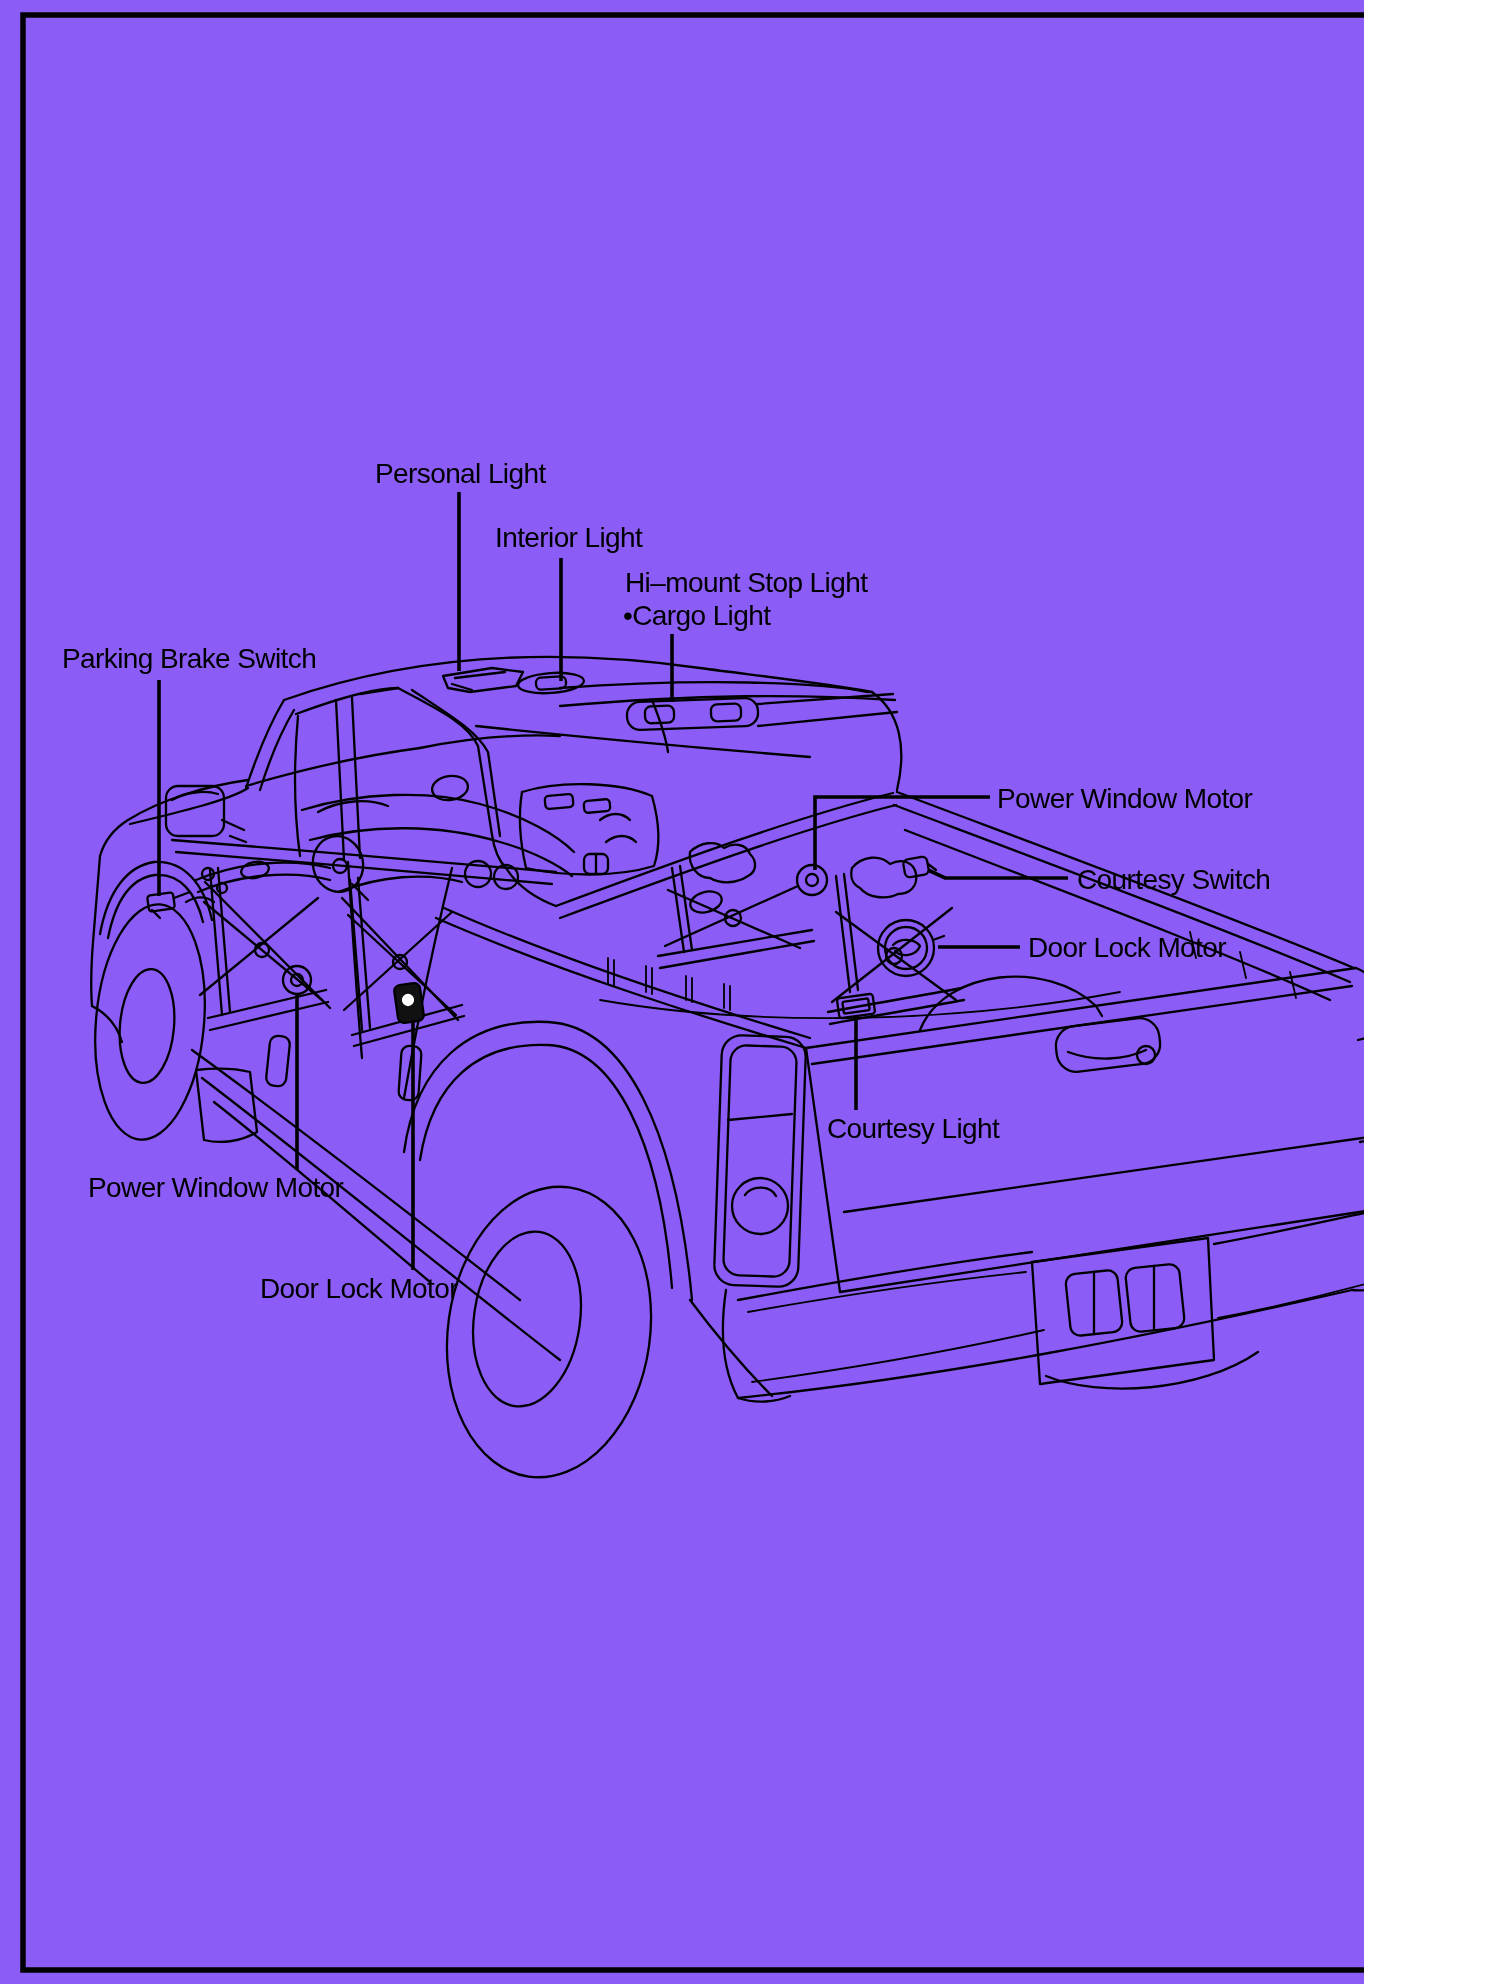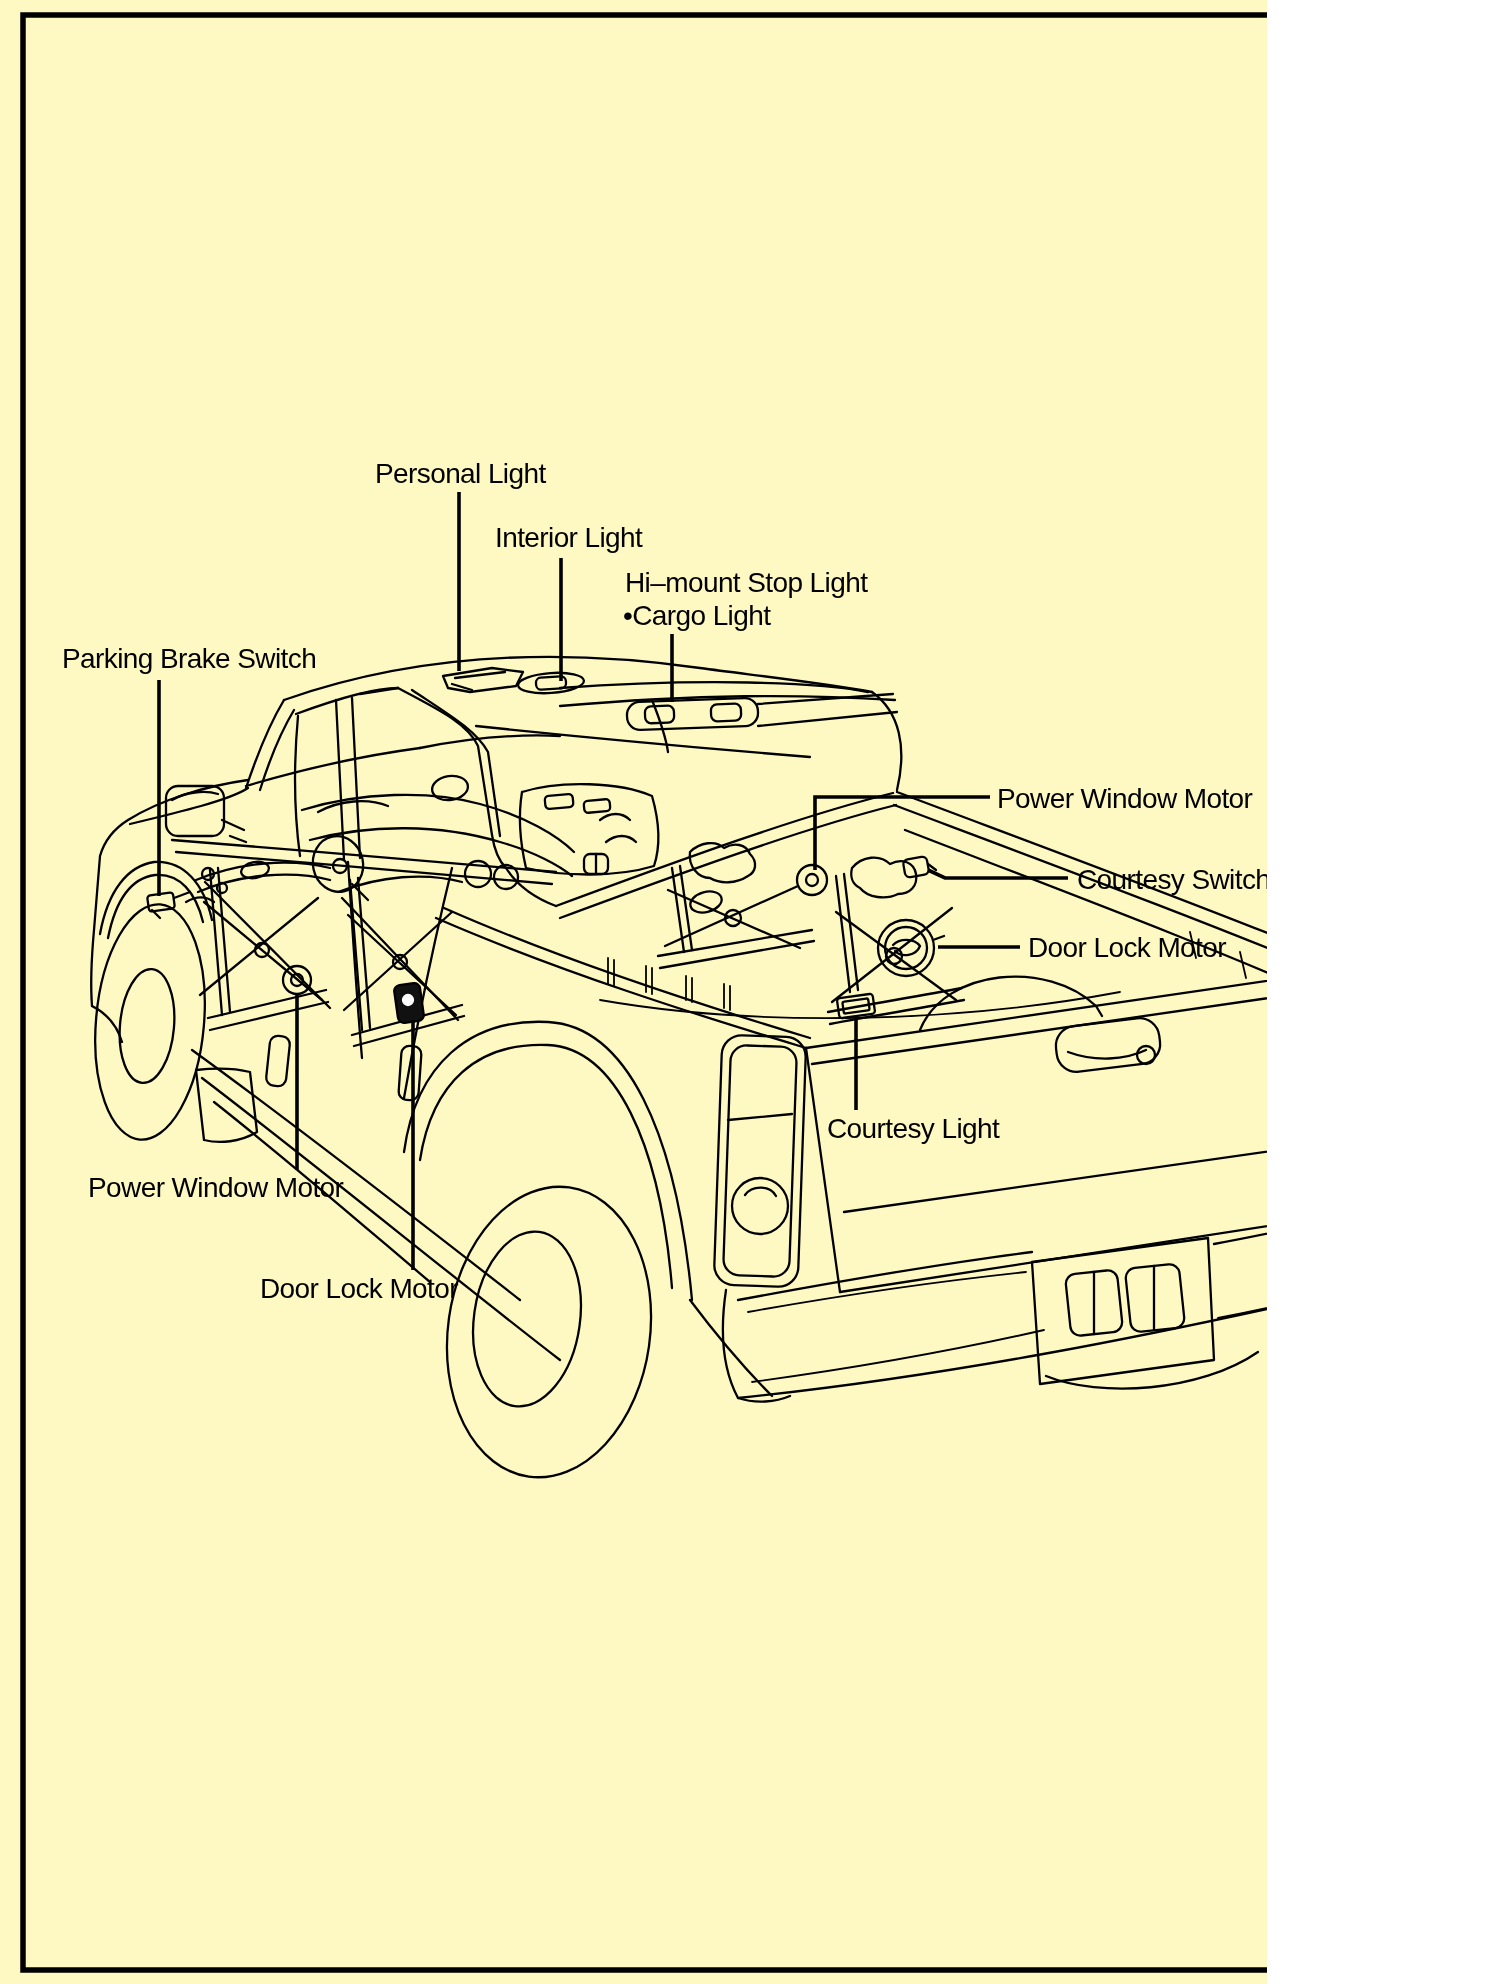--- a/index.html
+++ b/index.html
@@ -1,16 +1,16 @@
 <!DOCTYPE html>
 <html><head>
 <meta charset="utf-8">
 <style>
   html,body{margin:0;padding:0;background:#ffffff;}
-  .page{position:relative;width:1267px;height:1984px;background:#fef9c3;overflow:hidden;}
+  .page{position:relative;width:1364px;height:1984px;background:#8b5cf6;overflow:hidden;}
   svg{position:absolute;left:0;top:0;}
   .lbl{font-family:"Liberation Sans",sans-serif;font-size:28px;letter-spacing:-0.6px;fill:#000;}
   .figid{font-family:"Liberation Sans",sans-serif;font-size:19px;fill:#000;}
   .art{stroke:#000;fill:none;stroke-width:2.3;stroke-linecap:round;stroke-linejoin:round;}
   .leader{stroke:#000;fill:none;stroke-width:3.6;stroke-linecap:butt;}
   .thin{stroke-width:1.8;}
   .dark{fill:#111;stroke:#000;}
 </style>
 </head>
 <body>

